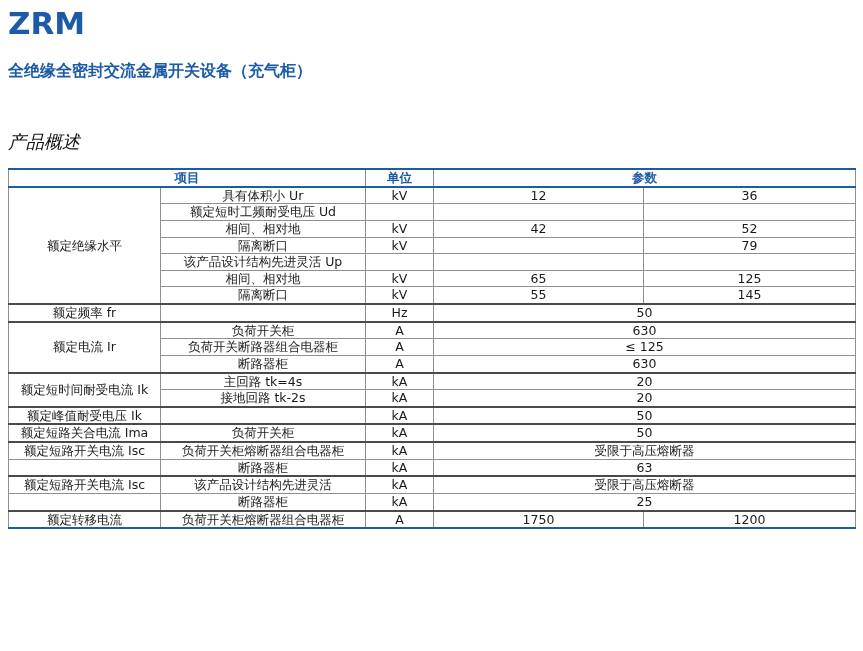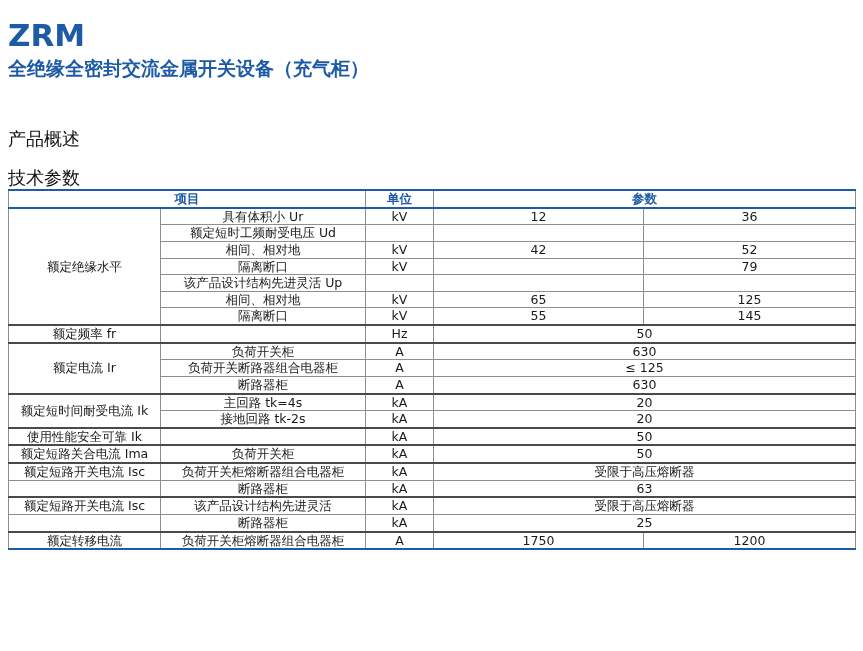--- a/index.html
+++ b/index.html
@@ -2,35 +2,35 @@
 <html style="--accent: #1d5ba6;"><head>
 <meta charset="utf-8">
 <style>
   :root{ --accent:#1d5ba6; --grid:#8f8f8f; --sep:#4a4a4a; --ink:#1a1a1a; }
   *{ box-sizing:border-box; }
   html,body{ margin:0; padding:0; }
   body{
     width:863px; height:651px; overflow:hidden; background:#ffffff;
     font-family:"DejaVu Sans","Liberation Sans",sans-serif; color:var(--ink);
   }
-  .page{ padding:18px 8px 0 8px; }
+  .page{ padding:6px 8px 0 8px; }
 
   .title{ font-size:31px; line-height:34px; font-weight:bold; color:var(--accent); }
-  .subtitle{ font-size:19px; line-height:20px; font-weight:bold; color:var(--accent); margin-top:6px; }
+  .subtitle{ font-size:16px; line-height:20px; font-weight:bold; color:var(--accent); margin-top:21px; }
 
-  .section-heading{ font-size:18px; line-height:22px; color:#111; font-weight:400; }
+  .section-heading{ font-size:18px; line-height:22px; color:#111; font-weight:400;font-style:italic; }
   .overview-heading{ margin-top:50px; }
   .overview-body{
     margin-top:13px; font-size:13px; line-height:21px; color:#151515;
     text-align:justify; text-indent:2.4em;
   }
   .specs-heading{ margin-top:17px; }
 
   table.specs{
-    margin-top:0; width:847px; table-layout:fixed; border-collapse:collapse;
+    margin-top:15px; width:847px; table-layout:fixed; border-collapse:collapse;
     font-size:12.5px; color:var(--ink);
     border-top:2px solid var(--accent);
     border-bottom:2px solid var(--accent);
     border-left:1px solid var(--grid);
     border-right:1px solid var(--grid);
   }
   .specs th, .specs td{
     border:1px solid var(--grid);
     height:16px; padding:0 2px;
     text-align:center; vertical-align:middle; line-height:1.25;
@@ -45,21 +45,20 @@
 </head>
 <body>
 
 <div class="page">
 
   <div class="title">ZRM</div>
   <div class="subtitle">全绝缘全密封交流金属开关设备（充气柜）</div>
 
   <div class="section-heading overview-heading">产品概述</div>
 
-  <div class="section-heading specs-heading">技术参数</div>
 
   <table class="specs">
     <colgroup>
         <col style="width: 152px;">
         <col style="width: 205px;">
         <col style="width: 68px;">
         <col style="width: 210px;">
         <col style="width: 212px;">
       </colgroup>
     <thead>
@@ -140,21 +139,21 @@
           <td>主回路 tk=4s</td>
           <td>kA</td>
           <td colspan="2">20</td>
         </tr>
         <tr>
           <td>接地回路 tk-2s</td>
           <td>kA</td>
           <td colspan="2">20</td>
         </tr>
         <tr class="sep">
-          <td>使用性能安全可靠 Ik</td>
+          <td>额定峰值耐受电压 Ik</td>
           <td></td>
           <td>kA</td>
           <td colspan="2">50</td>
         </tr>
         <tr class="sep">
           <td>额定短路关合电流 Ima</td>
           <td>负荷开关柜</td>
           <td>kA</td>
           <td colspan="2">50</td>
         </tr>

